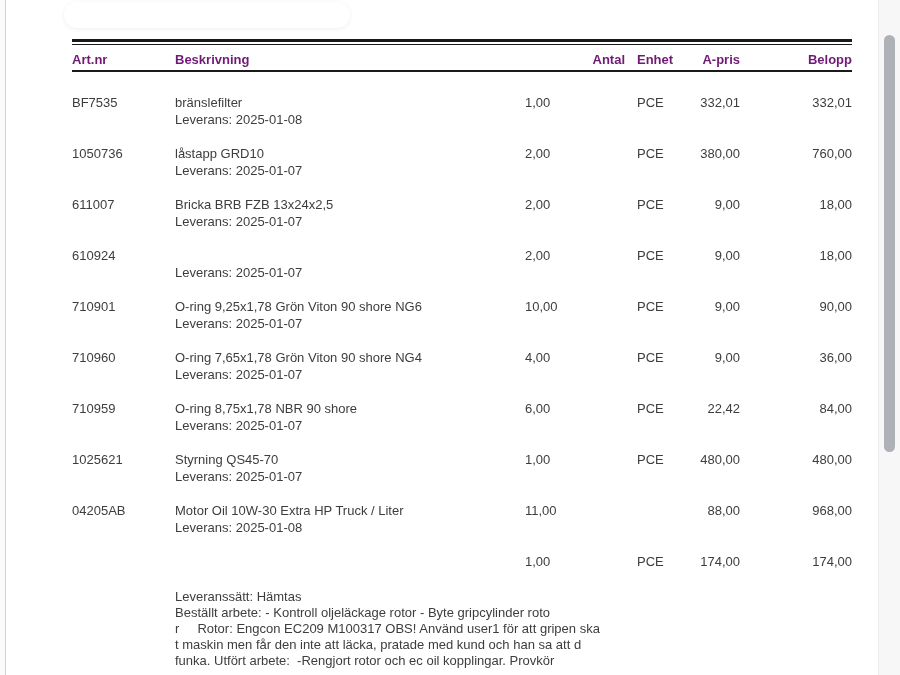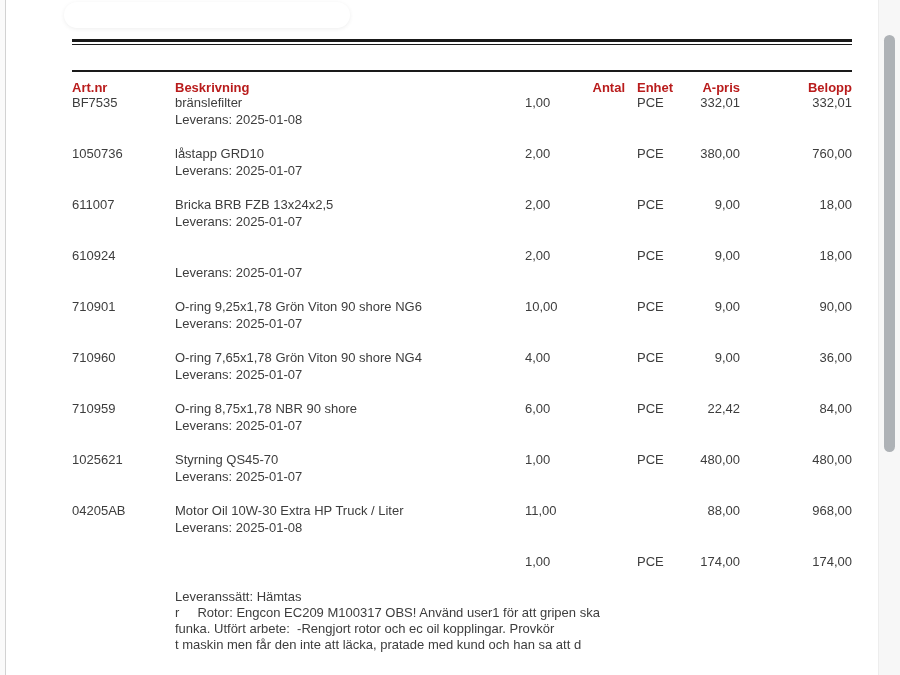--- a/index.html
+++ b/index.html
@@ -26,21 +26,21 @@
     box-shadow:0 1px 4px rgba(0,0,0,0.07);
   }
   
   .rule{position:absolute;background:#1a1a1a;}
   .rule-top-thick{left:72px;top:39px;width:780px;height:3px;}
   .rule-top-thin{left:72px;top:44px;width:780px;height:1px;}
   .rule-header-bottom{left:72px;top:70px;width:780px;height:2px;}
   
   .table-header{
     position:absolute;left:72px;top:52px;width:780px;height:16px;
-    font-weight:bold;color:#b91c1c;margin-top:28px;
+    font-weight:bold;color:#701a75;
   }
   .hcell{position:absolute;top:0;white-space:nowrap;}
   .h-art{left:0;}
   .h-desc{left:103px;}
   .h-qty{left:453px;width:100px;text-align:right;}
   .h-unit{left:565px;}
   .h-price{left:568px;width:100px;text-align:right;}
   .h-amount{left:680px;width:100px;text-align:right;}
   
   .table-rows{
@@ -181,22 +181,23 @@
       <span class="c-delivery"></span>
       <span class="cell c-qty">1,00</span>
       <span class="cell c-unit">PCE</span>
       <span class="cell c-price">174,00</span>
       <span class="cell c-amount">174,00</span>
     </div>
     </div>
 
   <div class="notes-block">
       <div class="note-line">Leveranssätt: Hämtas</div>
+      <div class="note-line">Beställt arbete: - Kontroll oljeläckage rotor - Byte gripcylinder roto</div>
       <div class="note-line">r     Rotor: Engcon EC209 M100317 OBS! Använd user1 för att gripen ska</div>
+      <div class="note-line">t maskin men får den inte att läcka, pratade med kund och han sa att d</div>
       <div class="note-line">funka. Utfört arbete:  -Rengjort rotor och ec oil kopplingar. Provkör</div>
-      <div class="note-line">t maskin men får den inte att läcka, pratade med kund och han sa att d</div>
     </div>
 
   <div class="scrollbar-track">
     <div class="scrollbar-thumb"></div>
   </div>
 
 </div>
 
 </body></html>

